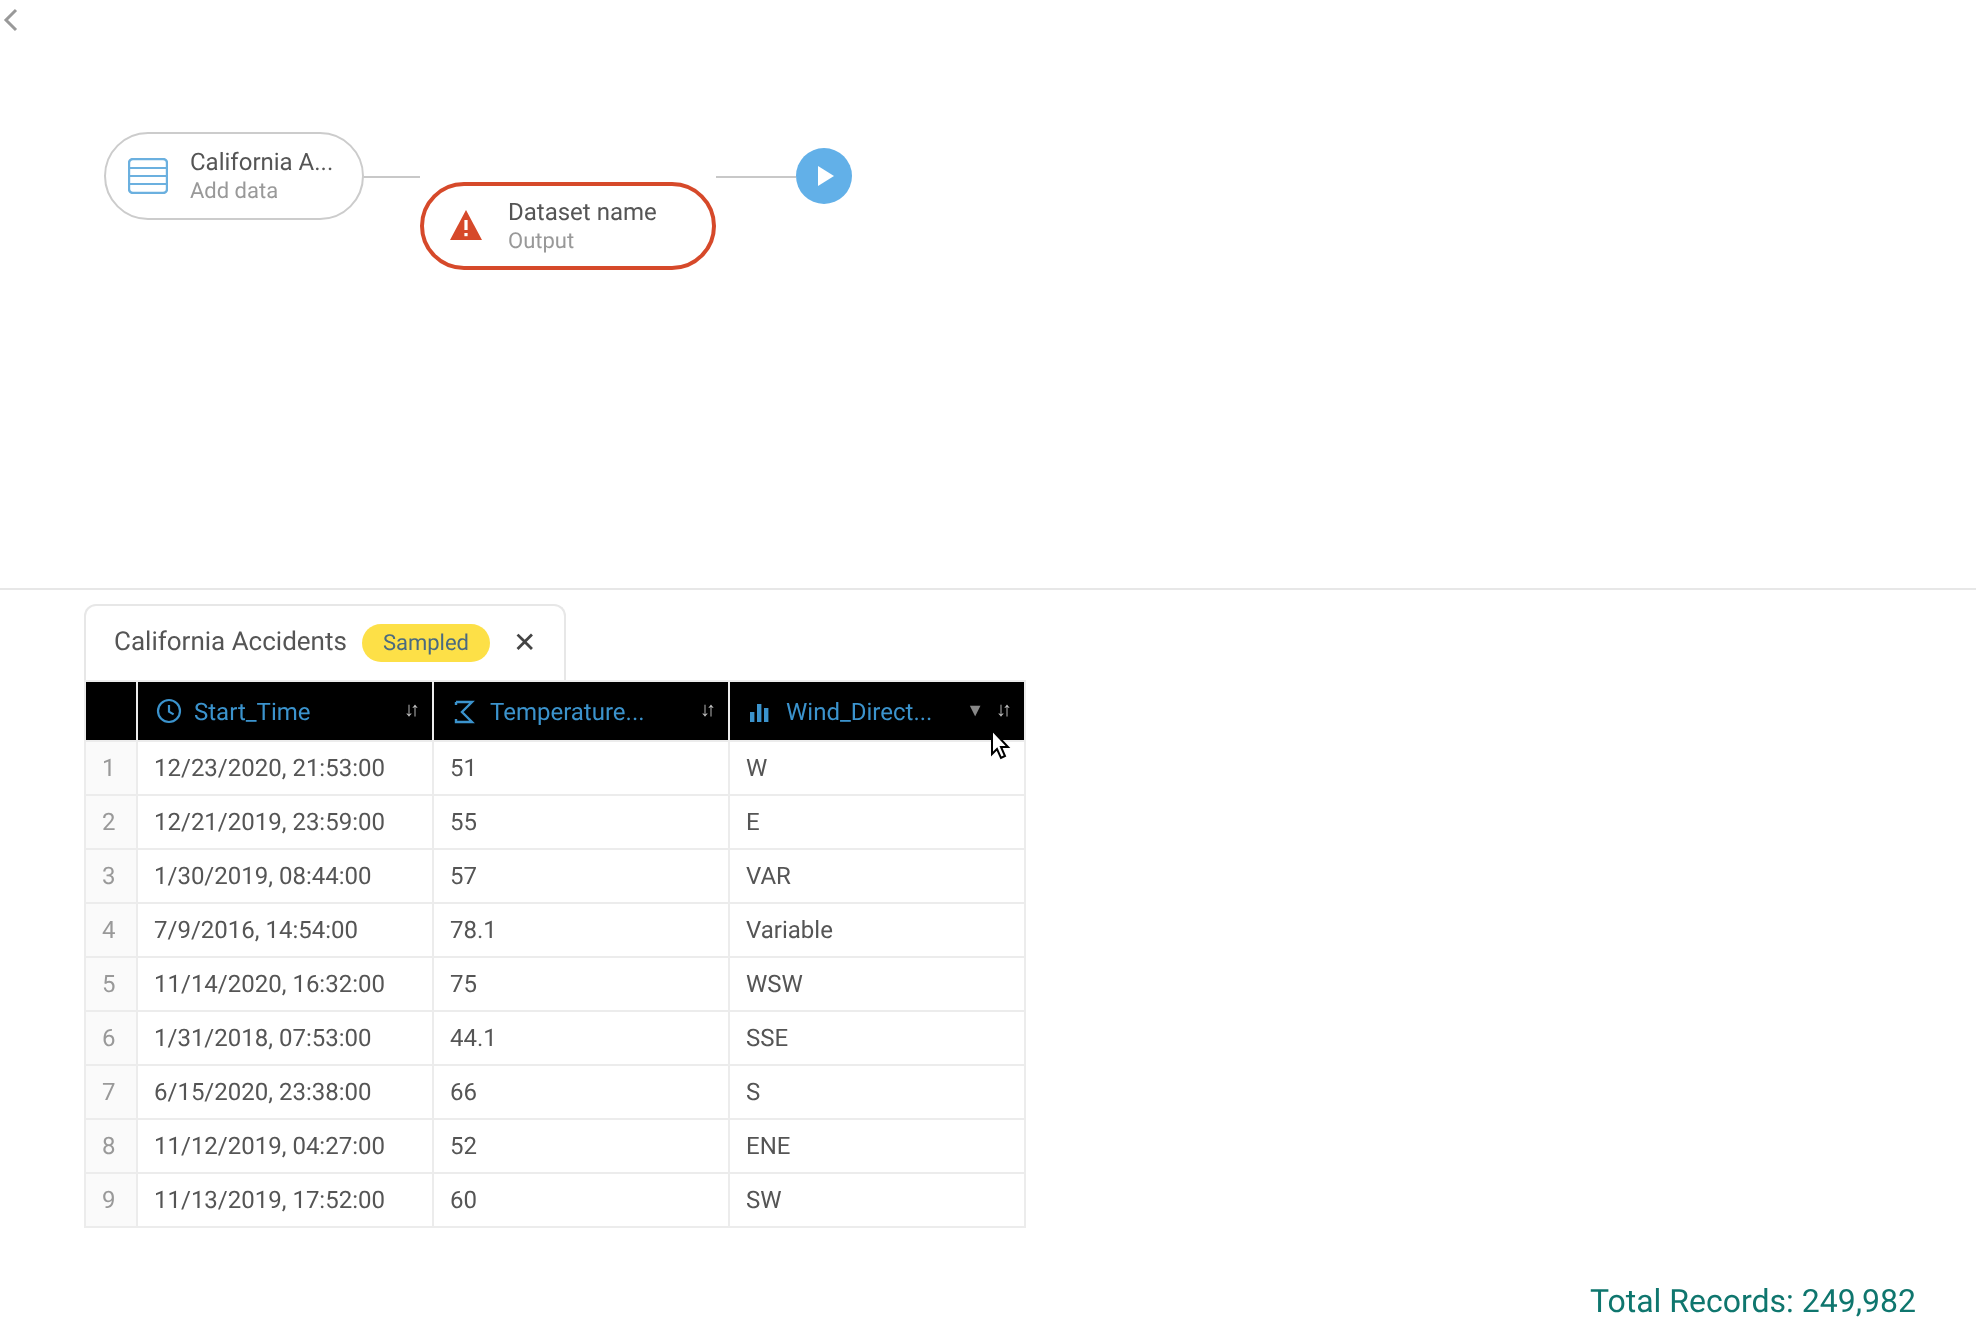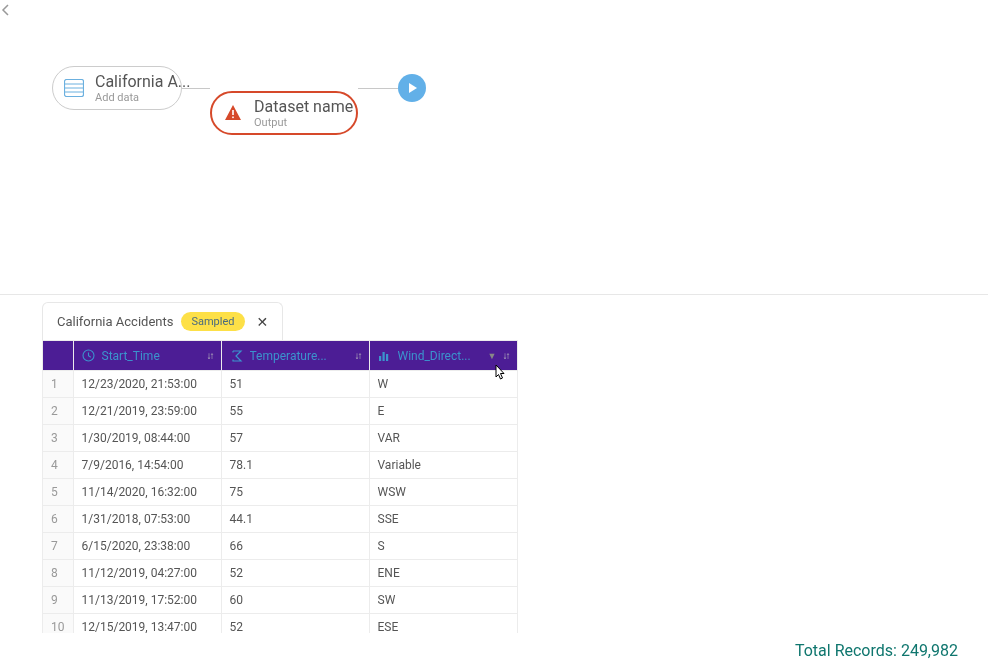--- a/index.html
+++ b/index.html
@@ -55,21 +55,21 @@
       flex-shrink: 0;
     }
     .node-text {
       display: flex;
       flex-direction: column;
       line-height: 1.2;
       font-size: 12px;
     }
     .node-title {
       color: #555;
-      font-size: 16px;
+      font-size: 12px;
       white-space: nowrap;
     }
     .node-sub {
       color: #999;
       font-size: 11px;
     }
     .connector {
       position: absolute;
       height: 1px;
       background: #c8c8c8;
@@ -144,21 +144,21 @@
       text-overflow: ellipsis;
     }
     .table tr {
       height: 27px;
     }
     .col-rownum { width: 26px; text-align: right; color: #999; background: #fafafa; }
     .col-time { width: 148px; }
     .col-temp { width: 148px; }
     .col-wind { width: 148px; }
     .table thead th {
-      background: #4c1d95;
+      background: #000000;
       color: #3b93cd;
       position: relative;
       height: 30px;
     }
     .th-inner {
       display: flex;
       align-items: center;
       gap: 6px;
     }
     .th-label {
@@ -346,26 +346,20 @@
           <td class="col-time">11/12/2019, 04:27:00</td>
           <td class="col-temp">52</td>
           <td class="col-wind">ENE</td>
         </tr>
         <tr>
           <td class="col-rownum">9</td>
           <td class="col-time">11/13/2019, 17:52:00</td>
           <td class="col-temp">60</td>
           <td class="col-wind">SW</td>
         </tr>
-        <tr>
-          <td class="col-rownum">10</td>
-          <td class="col-time">12/15/2019, 13:47:00</td>
-          <td class="col-temp">52</td>
-          <td class="col-wind">ESE</td>
-        </tr>
       </tbody>
   </table>
 </div>
 
 <div class="cursor">
   <svg width="18" height="22" viewBox="0 0 18 22">
     <path d="M6 2 V14 L8.5 11.5 L10.5 16 L12.5 15 L10.5 10.5 L14 10.5 Z" fill="#fff" stroke="#000" stroke-width="1"></path>
   </svg>
 </div>
 

